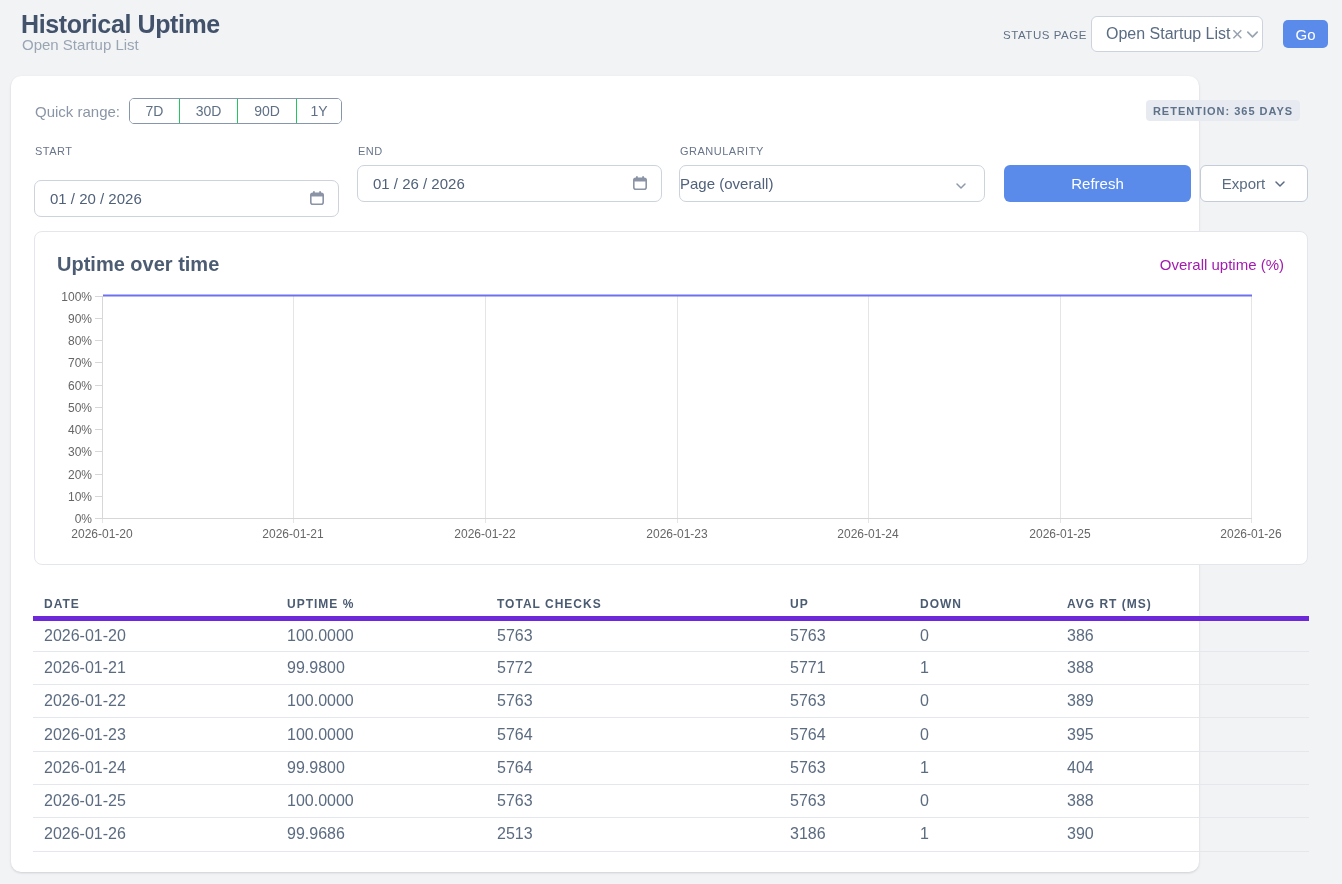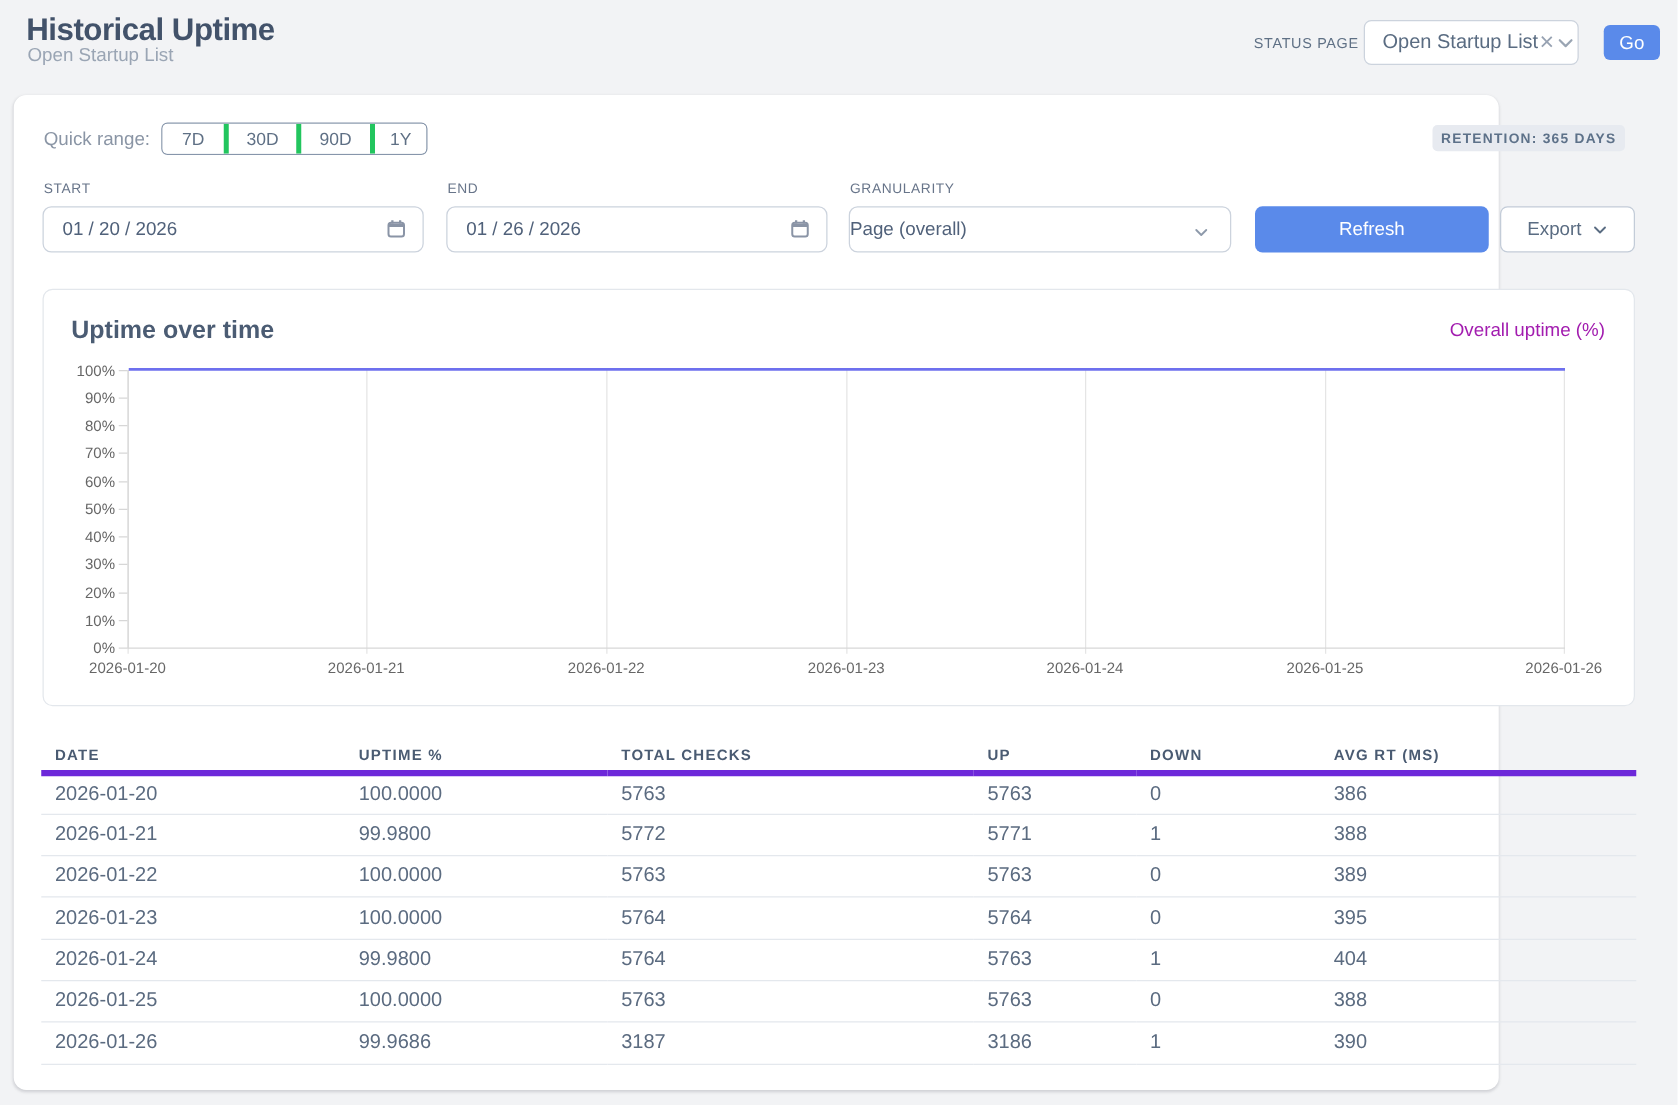--- a/index.html
+++ b/index.html
@@ -42,21 +42,21 @@
   box-shadow:0 1px 3px rgba(16,24,40,.1), 0 1px 2px rgba(16,24,40,.06);
 }
 .quick-label { position:absolute; left:24px; top:27px; font-size:15px; color:#8a95a5; }
 .seg-group {
   position:absolute; left:118px; top:22px; height:26px;
   display:flex; border:1px solid #8796ab; border-radius:5px; overflow:hidden;
 }
 .seg {
   display:flex; align-items:center; justify-content:center;
   font-size:14px; color:#5f7085; background:#fff;
-  border-left:4px solid #22c55e;
+  border-left:1px solid #22c55e;
 }
 .seg:first-child { border-left:none; }
 .retention {
   position:absolute; left:1135px; top:24px; width:154px; height:21px;
   background:#e7eaf0; border-radius:4px;
   font-size:11px; font-weight:700; letter-spacing:1px; color:#5d7189;
   display:flex; align-items:center; justify-content:center;
 }
 .f-label { position:absolute; font-size:11px; letter-spacing:0.5px; color:#68758a; top:69px; }
 .box {
@@ -116,21 +116,21 @@
       <div class="seg" style="width:58px">30D</div>
       <div class="seg" style="width:59px">90D</div>
       <div class="seg" style="width:45px">1Y</div>
   </div>
   <div class="retention">RETENTION: 365 DAYS</div>
 
   <span class="f-label" style="left:24px">START</span>
   <span class="f-label" style="left:347px">END</span>
   <span class="f-label" style="left:669px">GRANULARITY</span>
 
-  <div class="box" style="left:23px; width:305px; padding-left:15px;">01 / 20 / 2026
+  <div class="box" style="left:23px; width:305px; padding-left:15px;margin-top:15px;">01 / 20 / 2026
     <svg class="cal" width="16" height="16" viewBox="0 0 16 16">
         <g fill="none" stroke="#8a94a6" stroke-width="1.6">
           <rect x="1.8" y="3.2" width="12.4" height="11" rx="2"></rect>
           <path d="M4.9 1.2v2.6M11.1 1.2v2.6" stroke-width="1.8"></path>
         </g>
         <path d="M1.8 3.9h12.4v2.6H1.8z" fill="#8a94a6"></path>
       </svg>
   </div>
   <div class="box" style="left:346px; width:305px; padding-left:15px;">01 / 26 / 2026
     <svg class="cal" width="16" height="16" viewBox="0 0 16 16">
@@ -274,20 +274,20 @@
           <td>2026-01-25</td>
           <td>100.0000</td>
           <td>5763</td>
           <td>5763</td>
           <td>0</td>
           <td>388</td>
         </tr>
     <tr>
           <td>2026-01-26</td>
           <td>99.9686</td>
-          <td>3187</td>
+          <td>2513</td>
           <td>3186</td>
           <td>1</td>
           <td>390</td>
         </tr>
   </tbody>
     </table>
 </div>
 
 </body></html>

